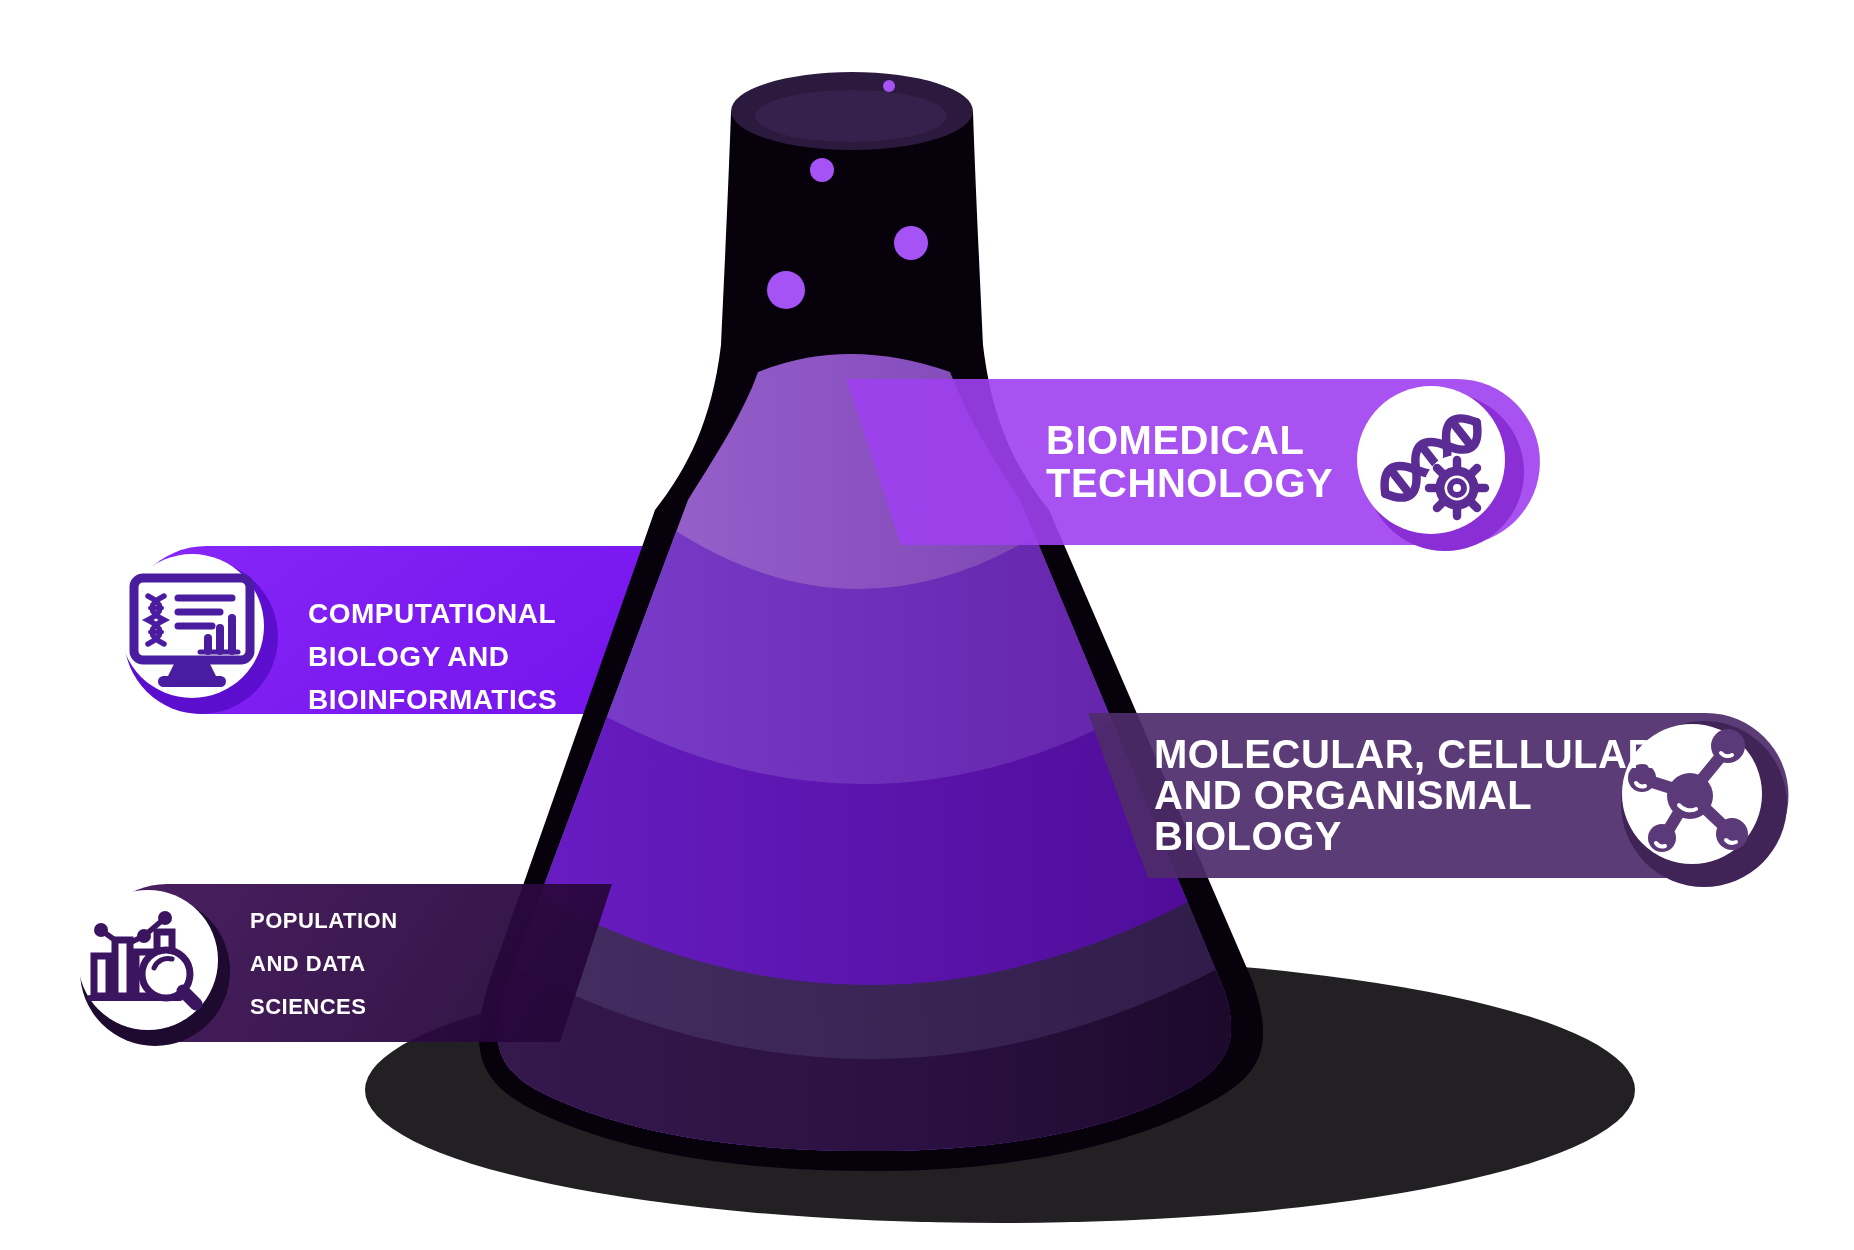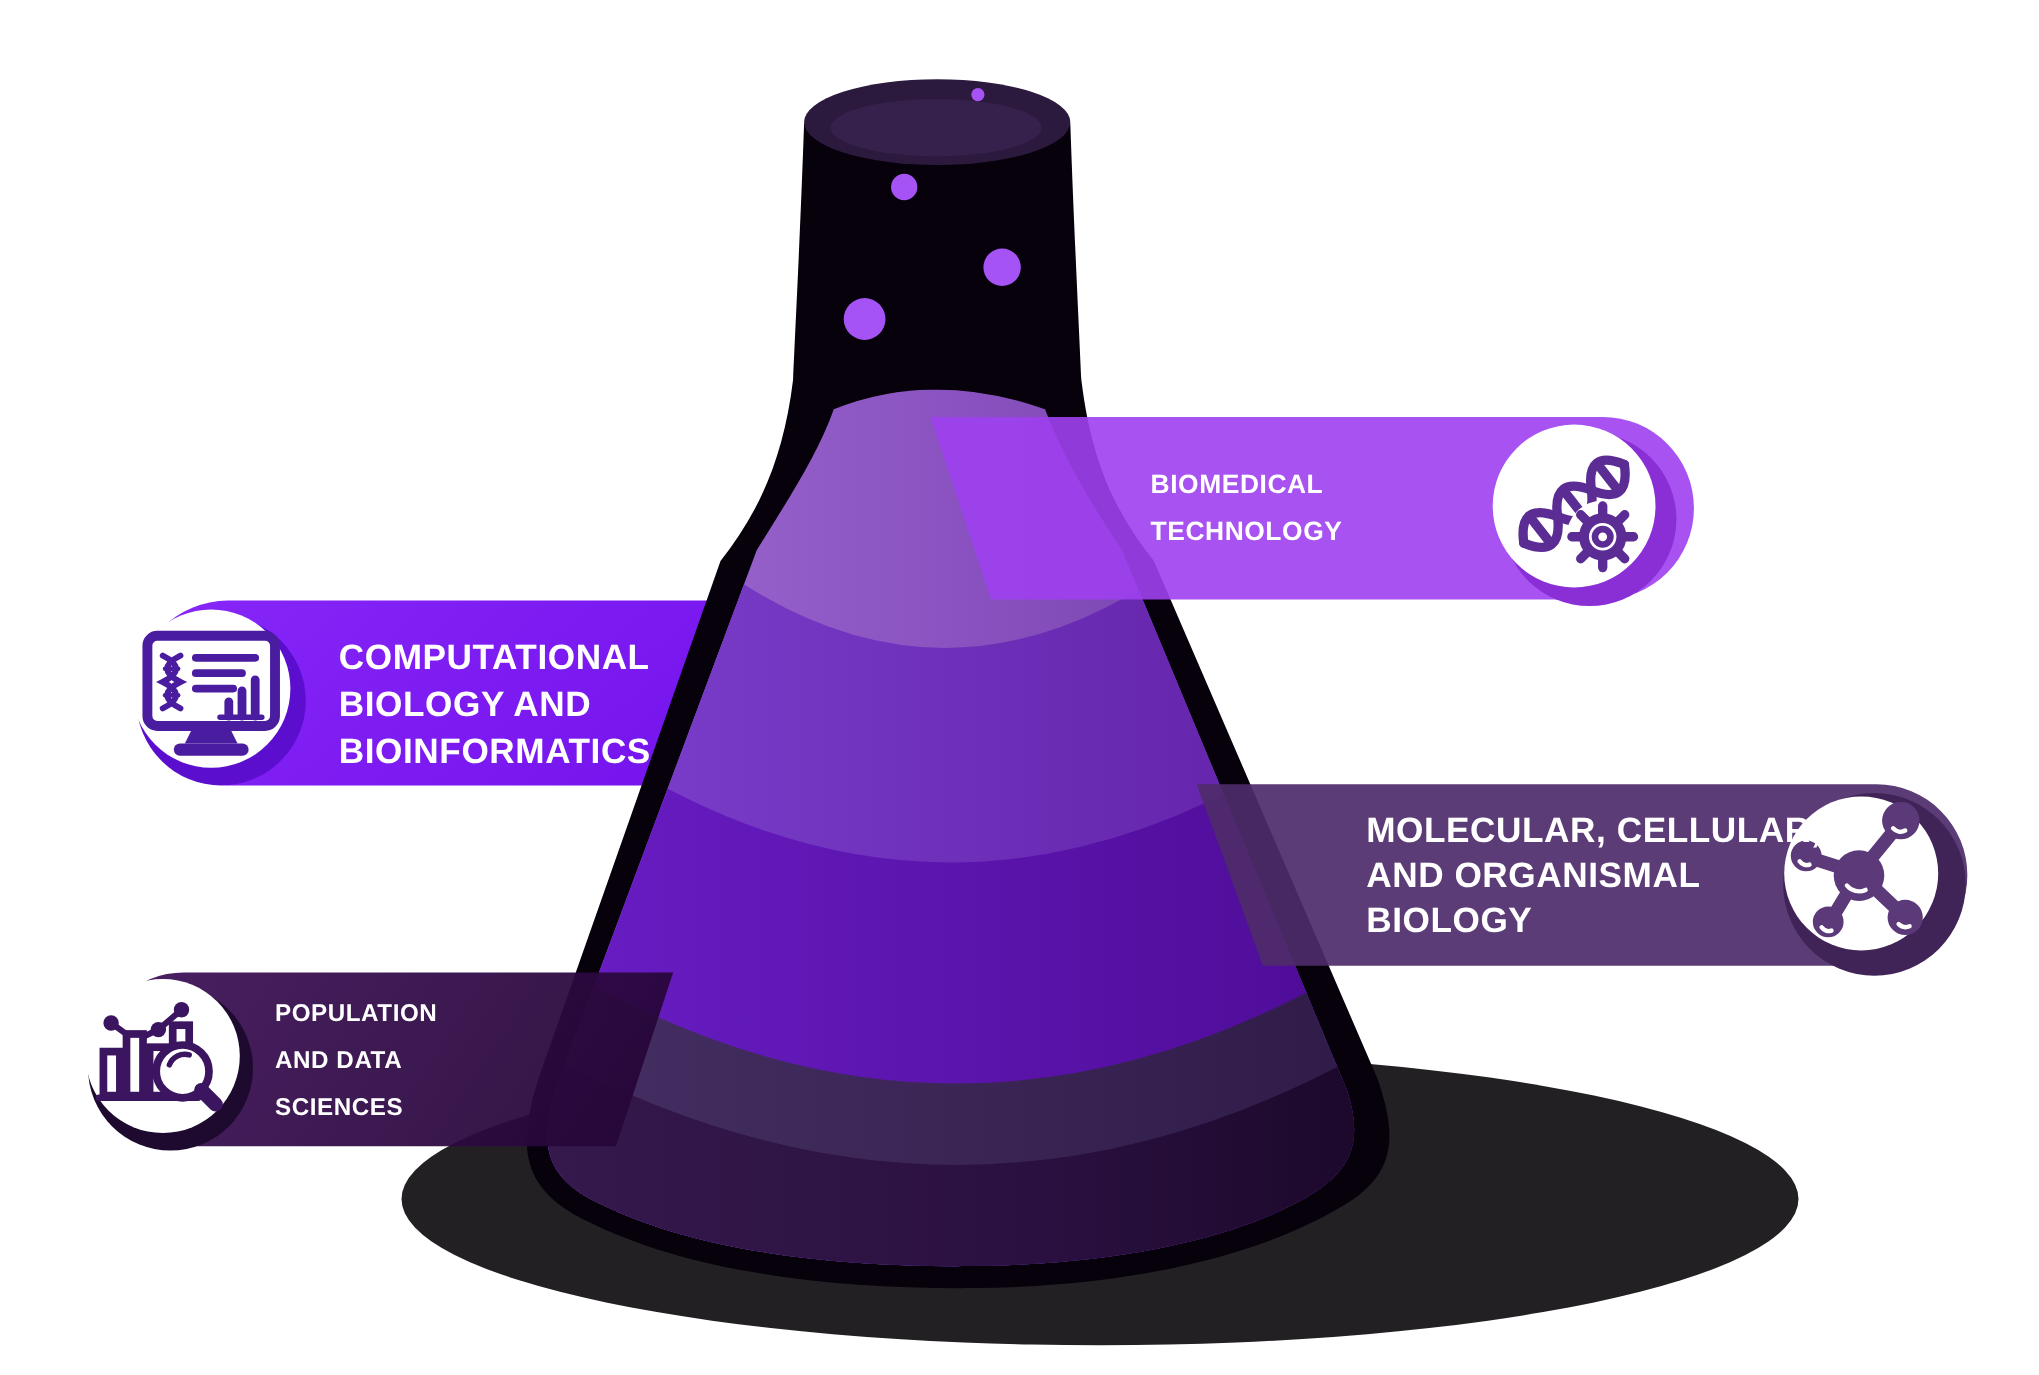--- a/index.html
+++ b/index.html
@@ -11,23 +11,23 @@
     font-family:"Liberation Sans", sans-serif;
   }
   #scene{position:absolute;left:0;top:0;}
   .btext{
     position:absolute;
     display:flex;flex-direction:column;justify-content:center;
     color:#ffffff;font-weight:700;white-space:nowrap;
     letter-spacing:0.5px;line-height:43px;
   }
   .btext span{display:block;}
-  .t-biomedical{left:1046px;top:379px;height:166px;font-size:24px;}
-  .t-computational{left:308px;top:546px;height:188px;font-size:32px;}
-  .t-molecular{left:1242px;top:713px;height:165px;font-size:32px;line-height:41px;}
+  .t-biomedical{left:1046px;top:379px;height:166px;font-size:40px;}
+  .t-computational{left:308px;top:562px;height:188px;font-size:28px;}
+  .t-molecular{left:1154px;top:713px;height:165px;font-size:40px;line-height:41px;}
   .t-population{left:250px;top:884px;height:158px;font-size:22px;}
 
   
   .ic-dnagear path, .ic-dnagear line{stroke:#5b2c94;stroke-width:8.5;fill:none;stroke-linecap:round;}
   .ic-dnagear .gearring{stroke:#5b2c94;stroke-width:9;fill:#ffffff;}
   .ic-dnagear .gearhole{stroke:#5b2c94;stroke-width:6;fill:#ffffff;}
   .ic-dnagear .halo{fill:#ffffff;stroke:none;}
   .ic-monitor .frame{fill:#ffffff;stroke:#4a1da0;stroke-width:9;}
   .ic-monitor .solid{fill:#4a1da0;stroke:none;}
   .ic-monitor .thin{stroke:#4a1da0;fill:none;stroke-linecap:round;}

